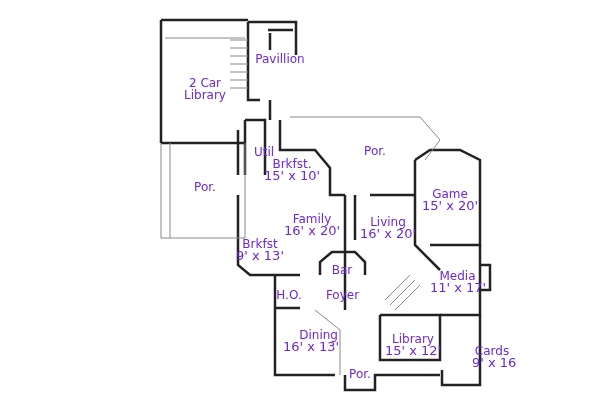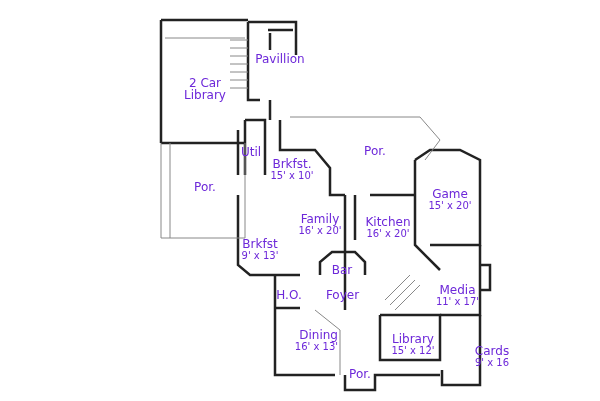--- a/index.html
+++ b/index.html
@@ -1,20 +1,20 @@
 <!DOCTYPE html>
 <html><head>
 <meta charset="utf-8">
 <style>
   html,body{margin:0;padding:0;background:#fff;}
   body{width:600px;height:401px;position:relative;overflow:hidden;font-family:"DejaVu Sans",sans-serif;}
   svg.plan{position:absolute;left:0;top:0;}
   .lbl{position:absolute;color:#6d28d9;text-align:center;line-height:12px;white-space:nowrap;}
   .name{font-size:12px;display:block;}
-  .dim{font-size:10px;display:block;}
+  .dim{font-size:13px;display:block;}
 </style>
 </head>
 <body>
 
 <svg class="plan" width="600" height="401" viewBox="0 0 600 401">
   <g fill="none" stroke="#222" stroke-width="2.5">
 
     <path d="M161 20 H248 M161 20 V143 M161 143 H245"></path>
 
     <path d="M248 22 H296 V55 M248 22 V100 H260 M270 100 V120"></path>
@@ -59,53 +59,53 @@
   </g>
 </svg>
 
 <div class="lbl" style="left:170px;top:77px;width:70px;">
   <span class="name">2 Car</span>
   <span class="name">Library</span>
 </div>
 <div class="lbl" style="left:250px;top:53px;width:60px;">
   <span class="name">Pavillion</span>
 </div>
-<div class="lbl" style="left:236px;top:146px;width:30px;">
+<div class="lbl" style="left:249px;top:146px;width:30px;">
   <span class="name">Util</span>
 </div>
 <div class="lbl" style="left:262px;top:158px;width:60px;">
   <span class="name">Brkfst.</span>
   <span class="dim">15' x 10'</span>
 </div>
 <div class="lbl" style="left:355px;top:145px;width:40px;">
   <span class="name">Por.</span>
 </div>
 <div class="lbl" style="left:185px;top:181px;width:40px;">
   <span class="name">Por.</span>
 </div>
 <div class="lbl" style="left:420px;top:188px;width:60px;">
   <span class="name">Game</span>
   <span class="dim">15' x 20'</span>
 </div>
-<div class="lbl" style="left:282px;top:213px;width:60px;margin-left:8px;">
+<div class="lbl" style="left:282px;top:213px;width:60px;">
   <span class="name">Family</span>
   <span class="dim">16' x 20'</span>
 </div>
 <div class="lbl" style="left:358px;top:216px;width:60px;">
-  <span class="name">Kitchen</span>
+  <span class="name">Living</span>
   <span class="dim">16' x 20'</span>
 </div>
 <div class="lbl" style="left:235px;top:238px;width:50px;">
   <span class="name">Brkfst</span>
   <span class="dim">9' x 13'</span>
 </div>
 <div class="lbl" style="left:327px;top:264px;width:30px;">
   <span class="name">Bar</span>
 </div>
-<div class="lbl" style="left:430px;top:284px;width:55px;">
+<div class="lbl" style="left:430px;top:270px;width:55px;">
   <span class="name">Media</span>
   <span class="dim">11' x 17'</span>
 </div>
 <div class="lbl" style="left:274px;top:289px;width:30px;">
   <span class="name">H.O.</span>
 </div>
 <div class="lbl" style="left:320px;top:289px;width:45px;">
   <span class="name">Foyer</span>
 </div>
 <div class="lbl" style="left:283px;top:329px;width:55px;text-align:right;">

